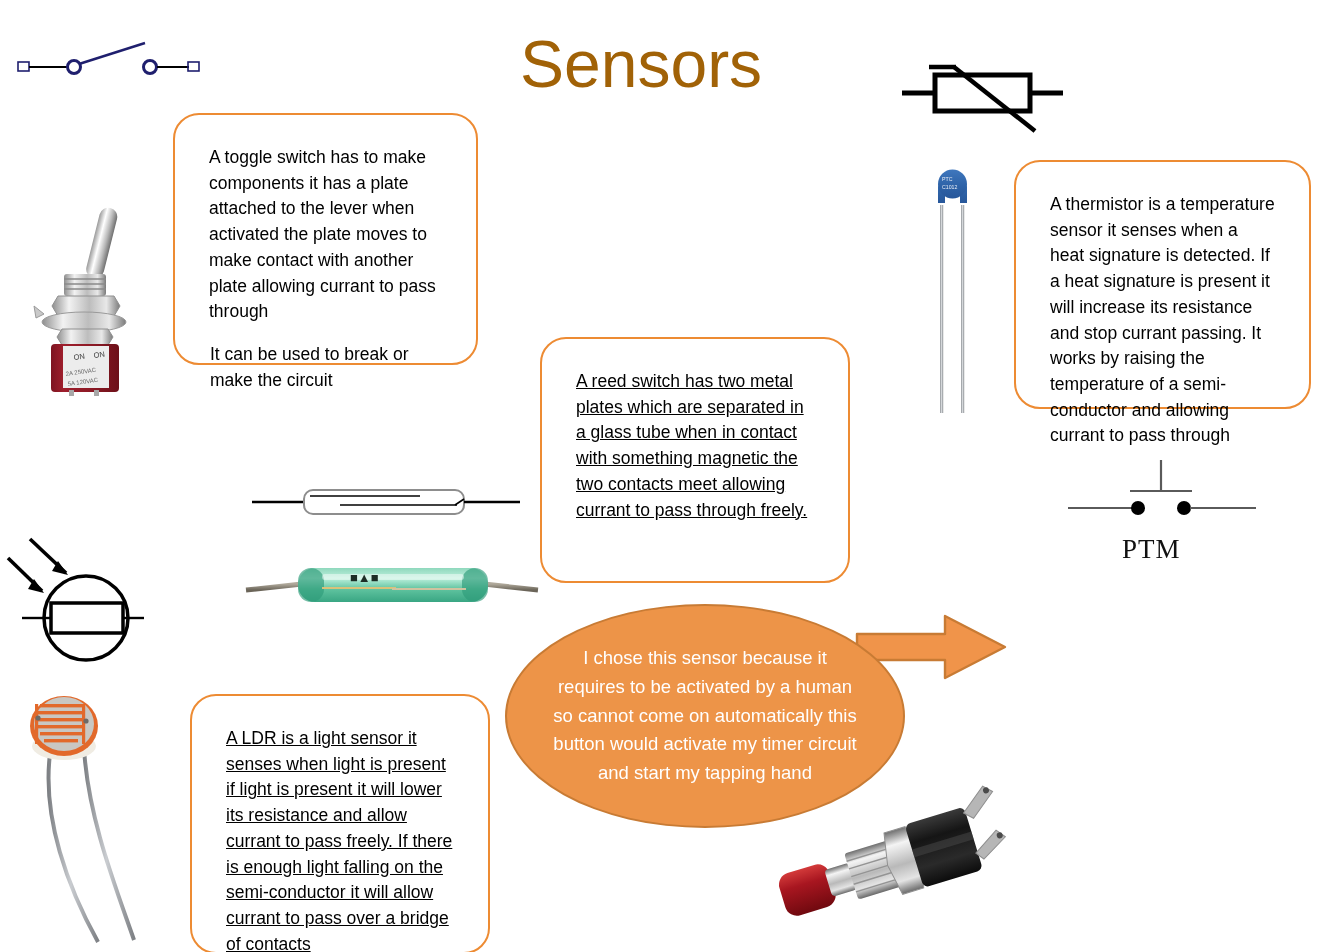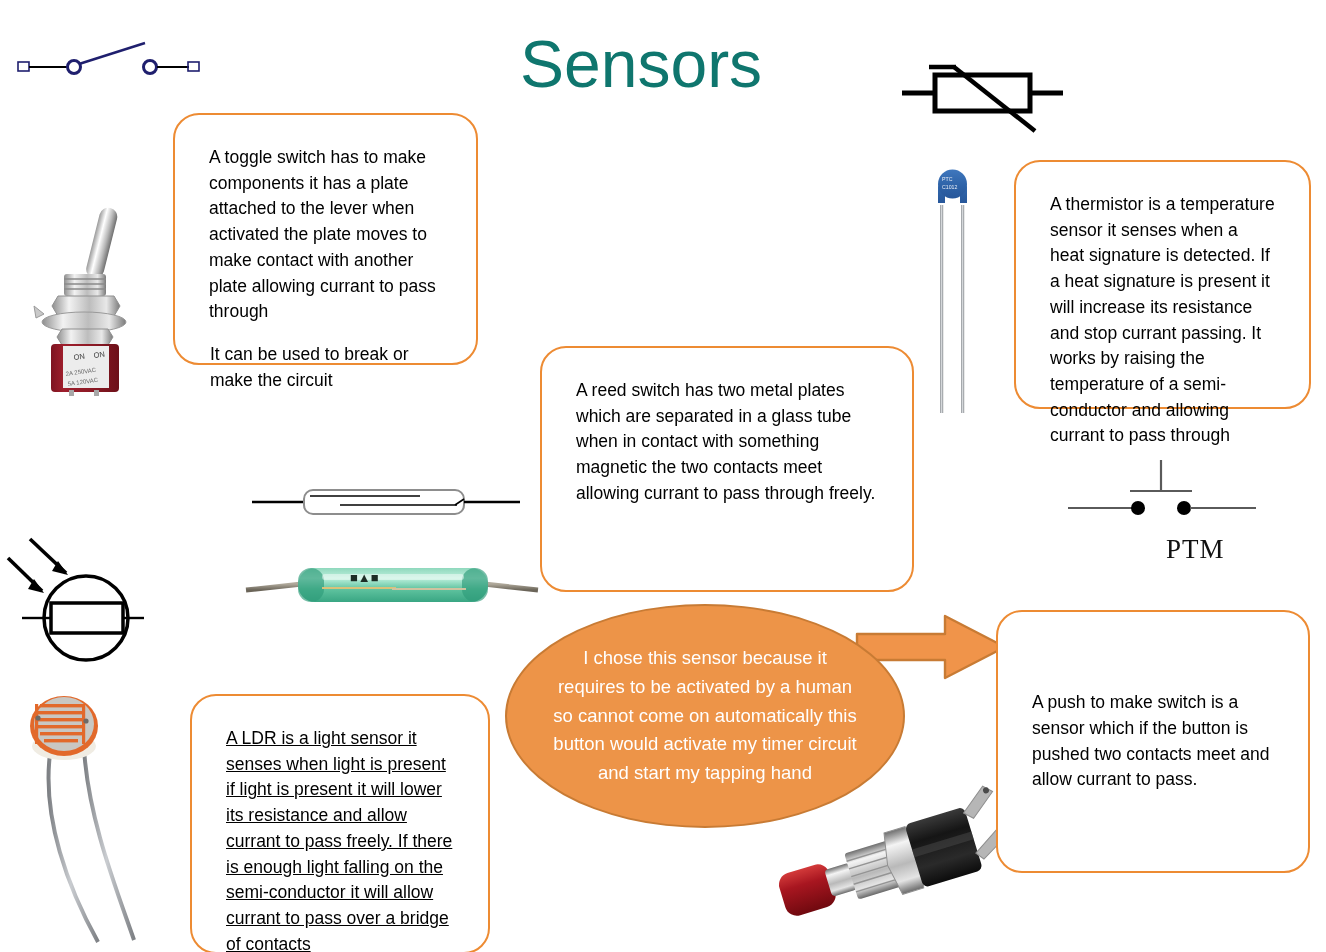--- a/index.html
+++ b/index.html
@@ -19,21 +19,21 @@
   }
 
   
   .page-title {
     position: absolute;
     left: 520px;
     top: 30px;
     width: 400px;
     font-size: 66px;
     font-weight: 400;
-    color: #0f766e;
+    color: #a16207;
     letter-spacing: 0px;
     line-height: 1.05;
     white-space: nowrap;
   }
 
   
   .callout {
     position: absolute;
     box-sizing: border-box;
     border: 2px solid #ED8B33;
@@ -75,21 +75,20 @@
   
   .symbol { position: absolute; z-index: 3; }
 
   .ptm-label {
     position: absolute;
     font-family: "Liberation Serif", serif;
     font-size: 27px;
     color: #111111;
     letter-spacing: 1px;
     z-index: 3;
-    margin-left: 44px;
   }
 
   
   .photo { position: absolute; z-index: 2; }
 </style>
 </head>
 <body>
 
 <div id="page">
 
@@ -235,21 +234,21 @@
       <rect x="54" y="12" width="190" height="34" rx="17" fill="url(#glassg)"></rect>
       <rect x="54" y="12" width="26" height="34" rx="13" fill="#2e9b7a" opacity="0.65"></rect>
       <rect x="218" y="12" width="26" height="34" rx="13" fill="#2e9b7a" opacity="0.65"></rect>
       <rect x="78" y="18" width="142" height="6" rx="3" fill="#ffffff" opacity="0.45"></rect>
       <line x1="78" y1="32" x2="152" y2="32" stroke="#d9c27a" stroke-width="2.2"></line>
       <line x1="148" y1="33" x2="222" y2="33" stroke="#cfc3a0" stroke-width="2.2"></line>
       <text x="106" y="26" font-family="Liberation Sans, sans-serif" font-size="13" font-weight="bold" fill="#1d2d26">■▲■</text>
     </svg>
   </div>
 
-  <div class="callout" style="left:540px; top:346px; width:374px; height:246px;">
+  <div class="callout" style="left:540px; top:337px; width:310px; height:246px;text-decoration:underline;">
     <p>A reed switch has two metal plates which are separated in a glass tube when in contact with something magnetic the two contacts meet allowing currant  to pass through freely.</p>
   </div>
 
   <div class="symbol" style="left:4px; top:525px; width:175px; height:150px;">
     <svg width="175" height="150" viewBox="0 0 175 150">
       <circle cx="82" cy="93" r="42" fill="none" stroke="#000000" stroke-width="3.5"></circle>
       <rect x="47" y="78" width="72" height="30" fill="#ffffff" stroke="#000000" stroke-width="3.5"></rect>
       <line x1="18" y1="93" x2="47" y2="93" stroke="#000000" stroke-width="2.4"></line>
       <line x1="119" y1="93" x2="140" y2="93" stroke="#000000" stroke-width="2.4"></line>
 
@@ -362,17 +361,14 @@
   <div class="block-arrow" style="left:855px; top:608px; width:160px; height:78px;">
     <svg width="160" height="78" viewBox="0 0 160 78">
       <polygon points="2,26 90,26 90,8 150,39 90,70 90,52 2,52" fill="#F0944A" stroke="#C87B34" stroke-width="2.4" stroke-linejoin="round"></polygon>
     </svg>
   </div>
 
   <div class="oval" style="left:505px; top:604px; width:400px; height:224px;">
     <p>I chose this sensor because it requires to be activated by a human so cannot come on automatically this button would activate my timer circuit and start my tapping hand</p>
   </div>
 
-  <div class="callout" style="left:996px; top:610px; width:314px; height:263px; display:flex; align-items:center;">
-    <p>A push to make switch is a sensor which if the button is pushed two contacts meet and allow currant to pass.</p>
-  </div>
 
 </div>
 
 </body></html>

